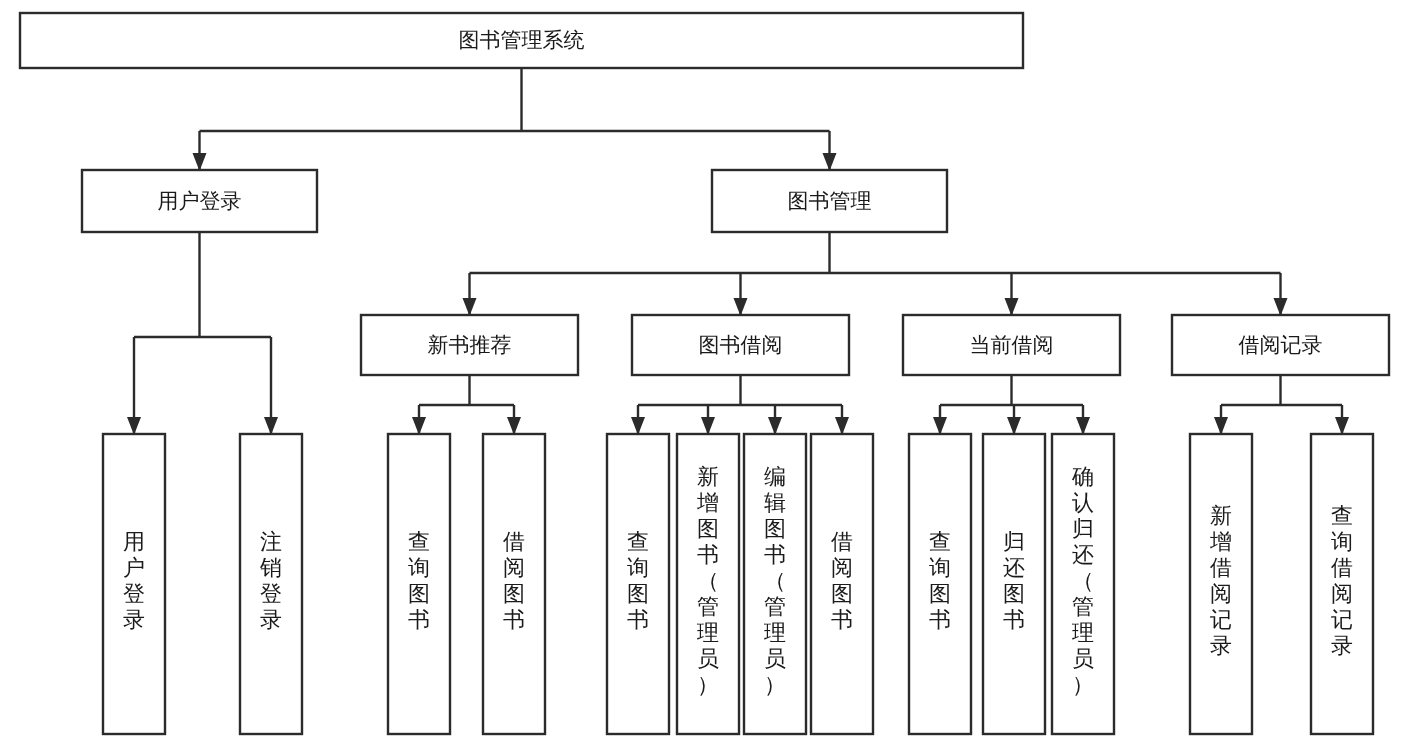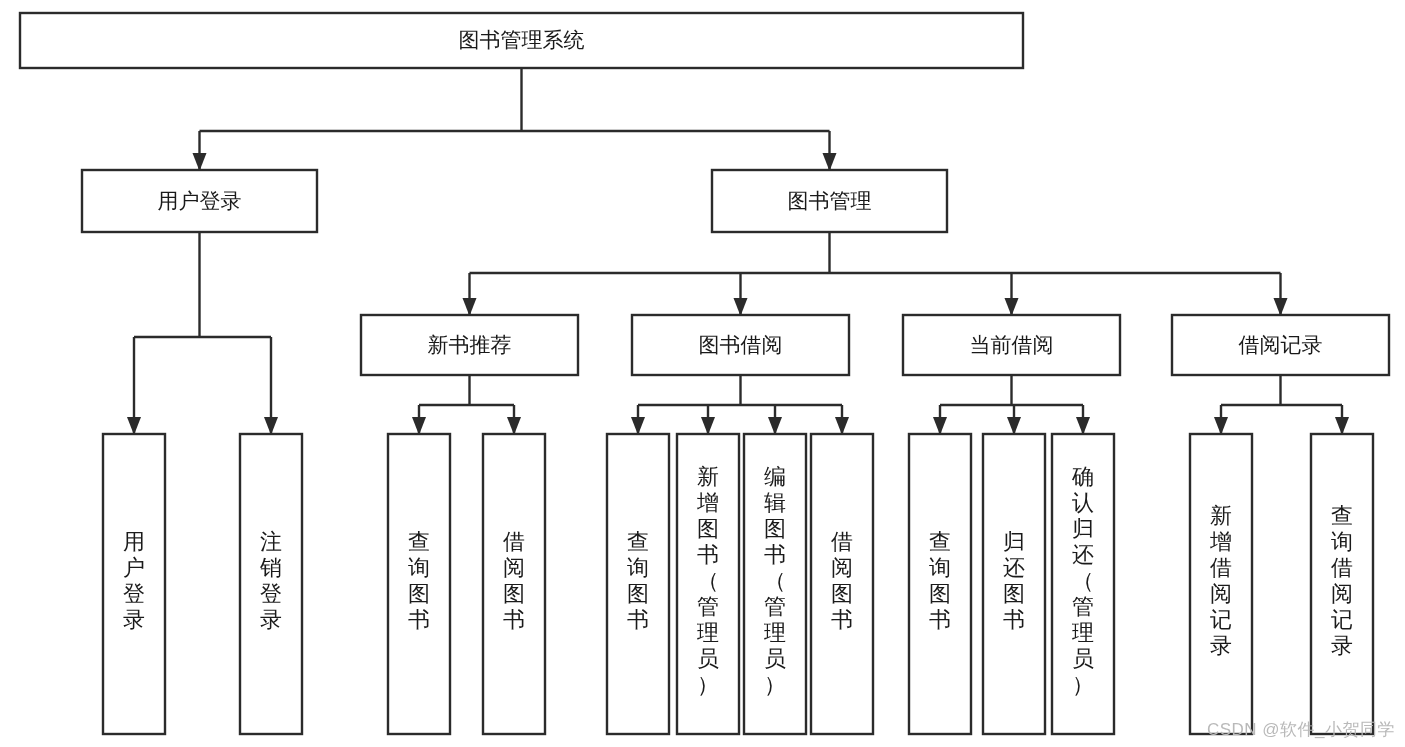--- a/index.html
+++ b/index.html
@@ -207,14 +207,13 @@
         <g>
           <rect x="1190" y="434" width="62" height="300" class="node-box"></rect>
           <text x="1221" class="node-label-v"><tspan x="1221" y="523">新</tspan><tspan x="1221" y="549">增</tspan><tspan x="1221" y="575">借</tspan><tspan x="1221" y="601">阅</tspan><tspan x="1221" y="627">记</tspan><tspan x="1221" y="653">录</tspan></text>
         </g>
         <g>
           <rect x="1311" y="434" width="62" height="300" class="node-box"></rect>
           <text x="1342" class="node-label-v"><tspan x="1342" y="523">查</tspan><tspan x="1342" y="549">询</tspan><tspan x="1342" y="575">借</tspan><tspan x="1342" y="601">阅</tspan><tspan x="1342" y="627">记</tspan><tspan x="1342" y="653">录</tspan></text>
         </g>
       </g>
   </svg>
-  <div class="watermark">CSDN @软件_小贺同学</div>
 </div>
 
 </body></html>

